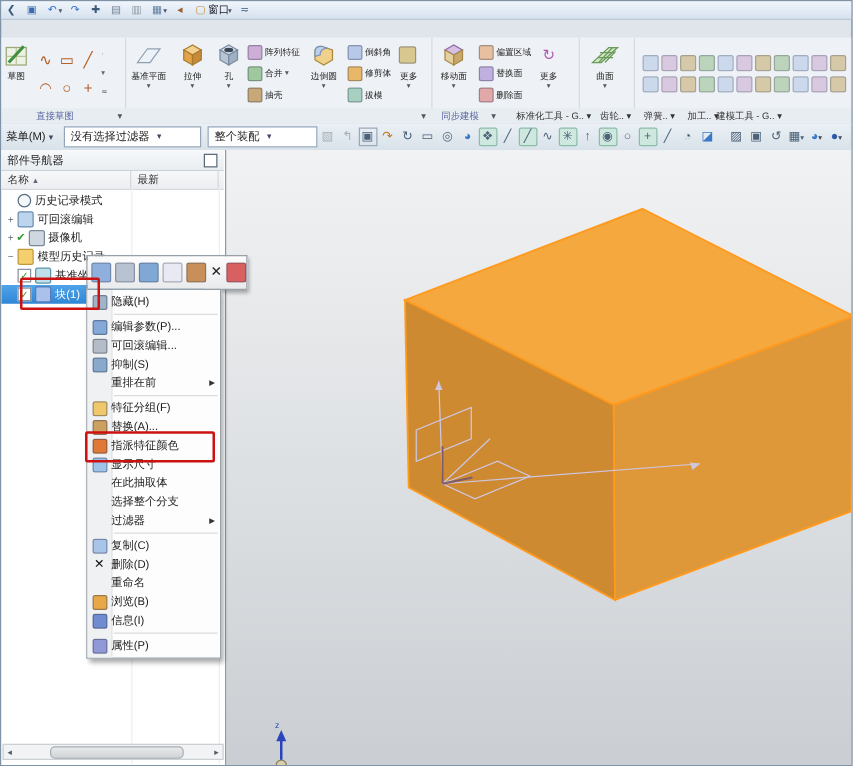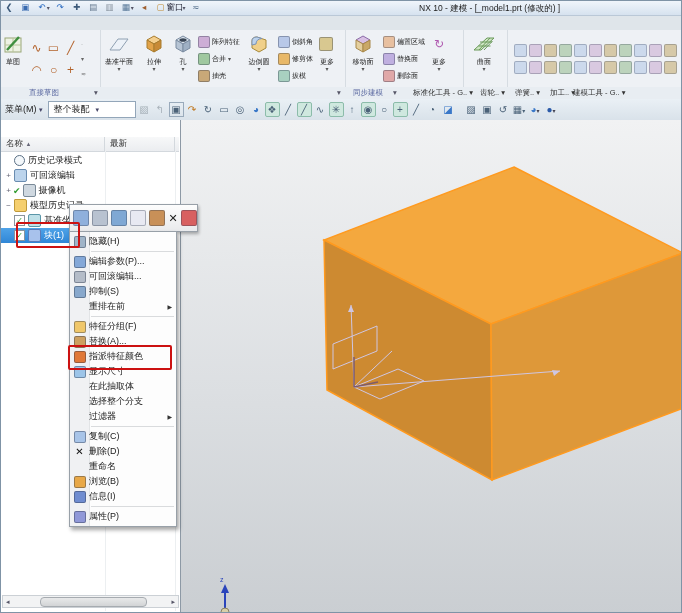--- a/index.html
+++ b/index.html
@@ -111,21 +111,20 @@
     <span class="qico" style="color:#3a6bb0;">▣</span>
     <span class="qico" style="color:#2a6ac0;">↶</span><span class="qcar">▾</span>
     <span class="qico" style="color:#2a6ac0;">↷</span>
     <span class="qico">✚</span>
     <span class="qico" style="color:#6a7d92;">▤</span>
     <span class="qico" style="color:#8a94a0;">▥</span>
     <span class="qico" style="color:#5a7a9a;">▦</span><span class="qcar">▾</span>
     <span class="qico" style="color:#a06030;">◂</span>
     <span class="qico" style="color:#c08a30;">▢</span><span style="font-size:8.5px;color:#223;">窗口</span><span class="qcar">▾</span>
     <span class="qico">≂</span>
-    <span id="wintitle">NX 10 - 建模 - [_model1.prt (修改的) ]</span>
   </div>
 
 
   <div id="ribbon" class="abs">
 
     <div class="rgroup" style="left:0;width:99px;">
       <div class="bb">
         <span class="icn">
           <svg width="22" height="22">
               <rect x="3" y="5" width="16" height="14" fill="#eef2e4" stroke="#9aa878"></rect>
@@ -318,20 +317,24 @@
     <span class="glbl" style="left:392px;color:#556;">▾</span>
     <span class="glbl gcdrop" style="left:412px;"><span>标准化工具 - G..</span> ▾</span>
     <span class="glbl gcdrop" style="left:479px;"><span>齿轮..</span> ▾</span>
     <span class="glbl gcdrop" style="left:514px;"><span>弹簧..</span> ▾</span>
     <span class="glbl gcdrop" style="left:549px;"><span>加工..</span> ▾</span>
     <span class="glbl gcdrop" style="left:572px;"><span>建模工具 - G..</span> ▾</span>
   </div>
 
   <div id="selbar" class="abs">
     <span style="margin-left:4px;white-space:nowrap;"><span>菜单(M)</span> <span style="font-size:7px;color:#446;">▾</span></span>
+    <span class="dd" style="margin-left:8px;width:100px;">
+        <span>没有选择过滤器</span>
+        <span class="caret">▾</span>
+      </span>
     <span class="dd" style="margin-left:5px;width:78px;">
         <span>整个装配</span>
         <span class="caret">▾</span>
       </span>
     <span class="tbi dim">▧</span>
     <span class="tbi dim">↰</span>
     <span class="tbi" style="border:1px solid #9ab;width:13px;height:13px;line-height:13px;">▣</span>
     <span class="tbi" style="color:#c07820;">↷</span>
     <span class="tbi">↻</span>
     <span class="tbi">▭</span>
@@ -380,20 +383,24 @@
         <line x1="45" y1="494" x2="45" y2="470" stroke="#2a44bb" stroke-width="2"></line>
         <path d="M45 464 l-4 9 l8 0 z" fill="#2a44bb"></path>
         <text x="40" y="462" font-size="7" fill="#2a44bb">z</text>
         <circle cx="45" cy="492" r="4" fill="#d8cfa8" stroke="#8a8060"></circle>
       </g>
     </svg>
 
   </div>
 
   <div id="panel" class="abs">
+    <div id="pnlhead" class="abs">
+      <span>部件导航器</span>
+      <span id="pnlfloat"></span>
+    </div>
     <div id="colhead" class="abs">
       <span class="colc" style="width:104px;"><span>名称</span> <span style="font-size:6px;color:#667;">▲</span></span>
       <span class="colc" style="width:70px;"><span>最新</span></span>
     </div>
     <div class="gridline" style="left:104px;"></div>
     <div class="gridline" style="left:174px;"></div>
 
     <div class="trow" style="top:33px;">
       <span class="ex"></span>
       <span class="ti clockic"></span>

